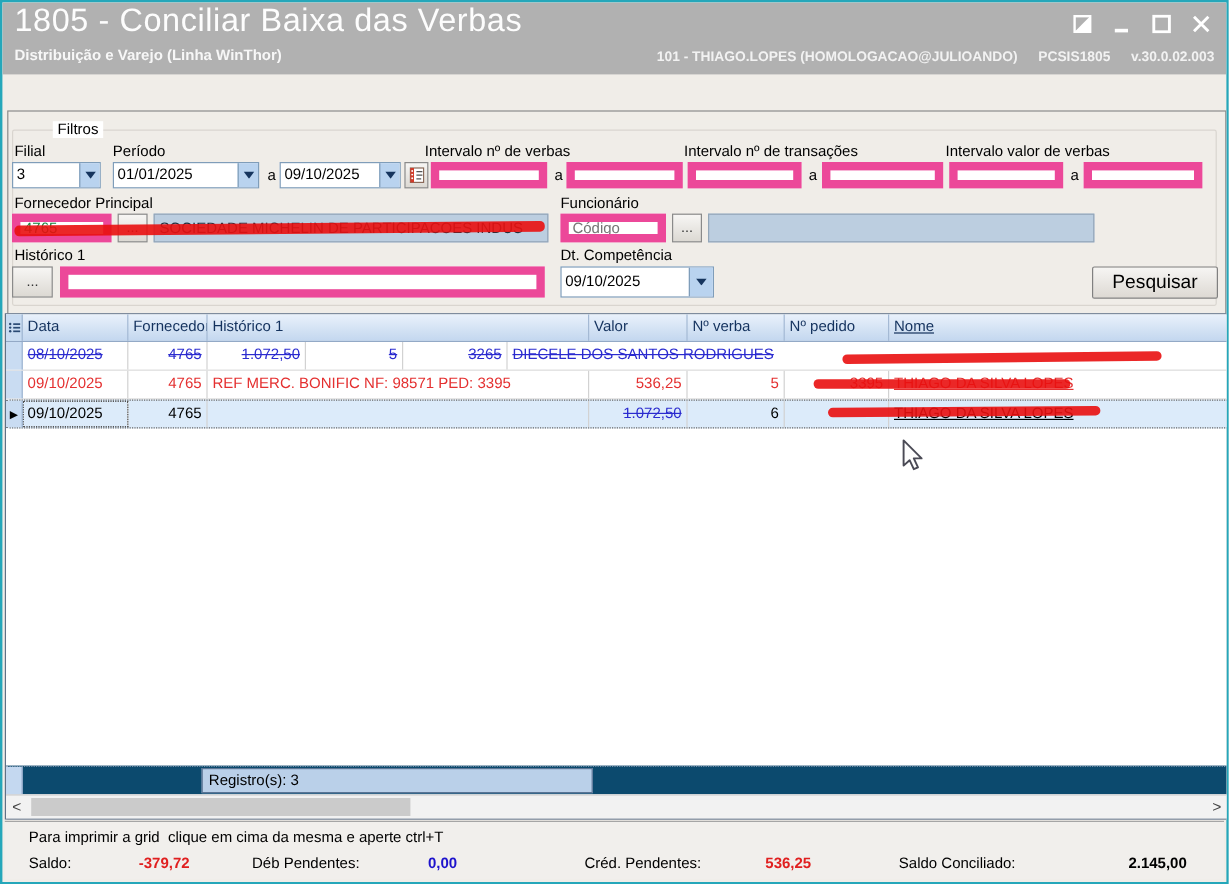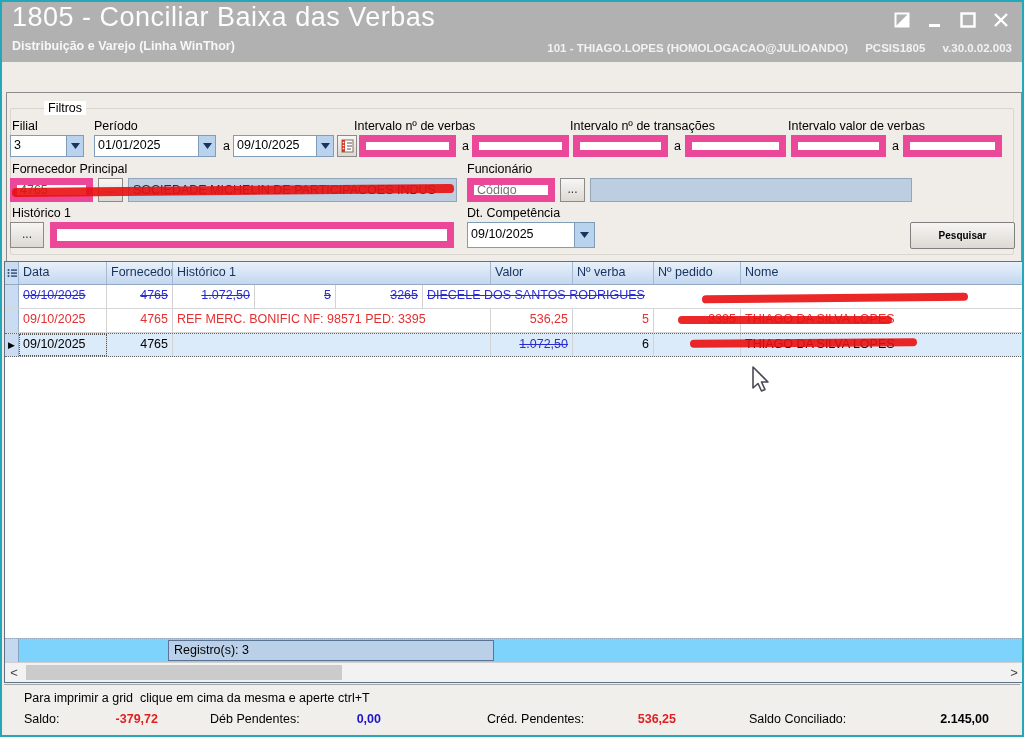--- a/index.html
+++ b/index.html
@@ -45,49 +45,49 @@
            display:flex; align-items:stretch; }
   .combo .val { flex:1; font-size:12.5px; padding:2px 3px 0; overflow:hidden; white-space:nowrap; }
   .combo .drop { width:17px; background:#b9d3ef; border-left:1px solid #7f9db9;
                  display:flex; align-items:center; justify-content:center; cursor:pointer; }
   .btn-sm { position:absolute; border:1px solid #8a8a8a; background:linear-gradient(#f7f6f4,#dcd9d3);
             font-size:12px; color:#333; text-align:center; cursor:pointer; }
   .ro-field { position:absolute; height:24px; background:#bccee0; border:1px solid #93a6b8;
               font-size:12.5px; color:#222e3c; line-height:22px; padding:0 4px;
               overflow:hidden; white-space:nowrap; }
   .btn { position:absolute; border:1px solid #808080; background:linear-gradient(#f6f5f3,#ddd9d3);
-         font-size:10px; color:#000; text-align:center; cursor:pointer; border-radius:2px;font-weight:bold; }
+         font-size:16px; color:#000; text-align:center; cursor:pointer; border-radius:2px; }
 
   
   .grid { position:absolute; left:2px; top:259px; width:1020px; height:422px;
           border:1px solid #607186; background:#fff; }
   .g-header { display:flex; height:23px; background:linear-gradient(#e9f1fb,#c3d7ef);
               border-bottom:1px solid #93a9c6; color:#14325e; font-size:12.5px; }
   .g-header .g-cell { border-right:1px solid #a4b9d4; }
   .g-cell { padding:3px 4px 0; overflow:hidden; white-space:nowrap; }
   .g-row { display:flex; height:24px; font-size:12.5px; border-bottom:1px solid #d6d6d6; background:#fff; }
   .g-row .g-cell { border-right:1px solid #d2d2d2; }
   .g-gutter { width:14px; flex:none; background:#c9dcf2; border-right:1px solid #9db3d0 !important;
               display:flex; align-items:center; justify-content:center; padding:0; }
   .c-data { width:88px; flex:none; }
   .c-forn { width:66px; flex:none; text-align:right; }
   .c-hist { width:318px; flex:none; }
   .c-valor { width:82px; flex:none; text-align:right; }
   .c-verba { width:81px; flex:none; text-align:right; }
   .c-pedido { width:87px; flex:none; text-align:right; }
-  .c-nome { flex:1; }
+  .c-nome { flex:1;text-decoration:underline; }
   .row-blue { color:#2b2bcf; }
   .row-blue .g-cell { text-decoration:line-through; }
   .row-red { color:#e43030; }
   .row-sel { background:#dcebfa; color:#000; border-top:1px dotted #666; border-bottom:1px dotted #666; height:24px; }
   .struck-blue { color:#2b2bcf; text-decoration:line-through; }
   .row-marker { font-size:9px; color:#000; line-height:1; }
 
   .g-footer { position:absolute; left:0; right:0; bottom:20px; height:24px;
-              background:#7dd3fc; border-top:1px dotted #97a7bb; }
+              background:#0c4a6e; border-top:1px dotted #97a7bb; }
   .g-footer .gutter { position:absolute; left:0; top:0; width:14px; height:100%;
               background:#c4d8f0; border-right:1px solid #8aa2c2; }
   .reg-cell { position:absolute; left:163px; top:1px; width:326px; height:21px;
               border:1px solid #5a7494; background:#bad0e9; font-size:12.5px;
               line-height:19px; padding-left:5px; color:#000; }
 
   .g-hscroll { position:absolute; left:0; right:0; bottom:0; height:20px;
                background:#f2f2f2; border-top:1px solid #cfcfcf; }
   .sb-arrow { position:absolute; top:0; width:18px; height:100%; display:flex;
               align-items:center; justify-content:center; font-size:13px; color:#444; cursor:pointer; }

